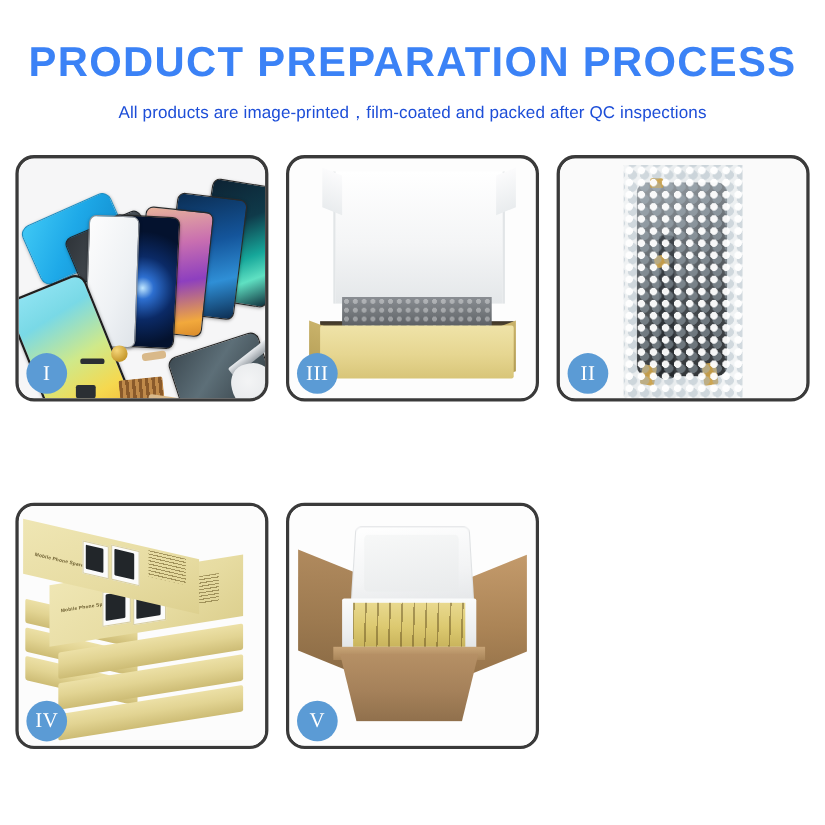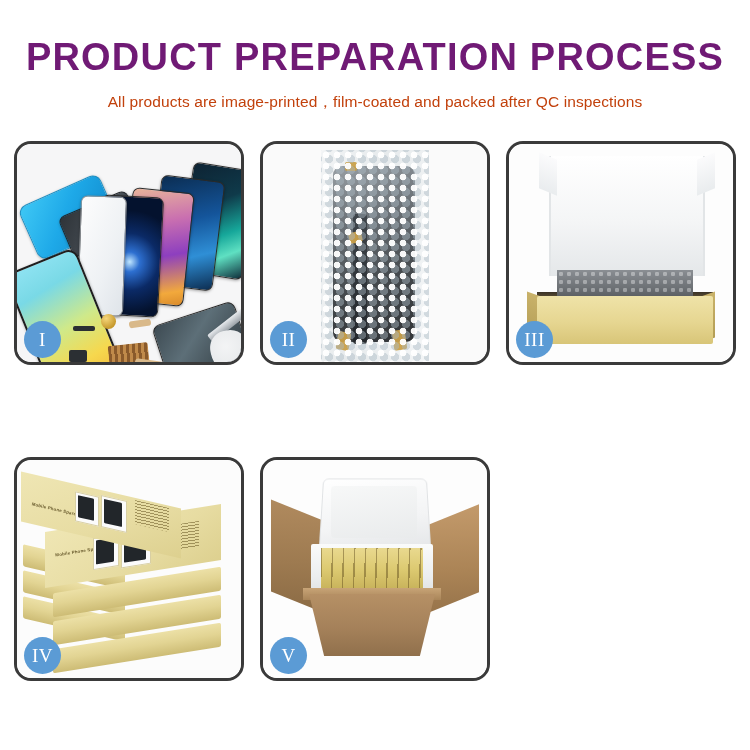--- a/index.html
+++ b/index.html
@@ -17,28 +17,28 @@
 
   
   .header {
     text-align: center;
     padding-top: 38px;
   }
   .page-title {
     font-size: 38px;
     font-weight: bold;
     letter-spacing: 1.2px;
-    color: #701a75;
+    color: #3b82f6;
     line-height: 1.05;
     margin: 0;
     font-family: "Liberation Sans", sans-serif;
   }
   .page-subtitle {
     font-size: 15.5px;
-    color: #c2410c;
+    color: #1d4ed8;
     margin: 14px 0 0 0;
     letter-spacing: 0.1px;
     font-family: "Liberation Sans", sans-serif;
   }
 
   
   .grid {
     position: absolute;
     left: 14px;
     top: 141px;
@@ -388,49 +388,49 @@
       <div class="hand"></div>
 
       <div class="badge">
         <span>I</span>
       </div>
     </div>
   </div>
 
   <div class="panel">
     <div class="panel-stage">
+      <div class="p3-bg"></div>
+      <div class="box3-lid"></div>
+      <div class="box3-innerlip"></div>
+      <div class="box3-foam"></div>
+      <div class="box3-side-l"></div>
+      <div class="box3-side-r"></div>
+      <div class="box3-front"></div>
+
+      <div class="badge">
+        <span>III</span>
+      </div>
+    </div>
+  </div>
+
+  <div class="panel">
+    <div class="panel-stage">
       <div class="p2-bg"></div>
       <div class="bubble-pack"></div>
       <div class="inner-screen"></div>
       <div class="flexcable"></div>
       <div class="tape-y" style="left:82px;top:18px;width:12px;height:9px;"></div>
       <div class="tape-y" style="left:86px;top:88px;width:13px;height:11px;transform:rotate(-12deg);"></div>
       <div class="tape-y" style="left:74px;top:188px;width:13px;height:18px;transform:rotate(10deg);"></div>
       <div class="tape-y" style="left:130px;top:186px;width:13px;height:20px;transform:rotate(-8deg);"></div>
       <div class="bubbles2"></div>
       <div class="bubbles"></div>
 
       <div class="badge">
         <span>II</span>
-      </div>
-    </div>
-  </div>
-
-  <div class="panel">
-    <div class="panel-stage">
-      <div class="p3-bg"></div>
-      <div class="box3-lid"></div>
-      <div class="box3-innerlip"></div>
-      <div class="box3-foam"></div>
-      <div class="box3-side-l"></div>
-      <div class="box3-side-r"></div>
-      <div class="box3-front"></div>
-
-      <div class="badge">
-        <span>III</span>
       </div>
     </div>
   </div>
 
   <div class="panel">
     <div class="panel-stage">
       <div class="p4-bg"></div>
 
       <div class="stackbox" style="left:6px;top:96px;width:102px;height:22px;transform:skewY(13deg);"></div>
       <div class="stackbox" style="left:6px;top:122px;width:102px;height:22px;transform:skewY(13deg);"></div>

